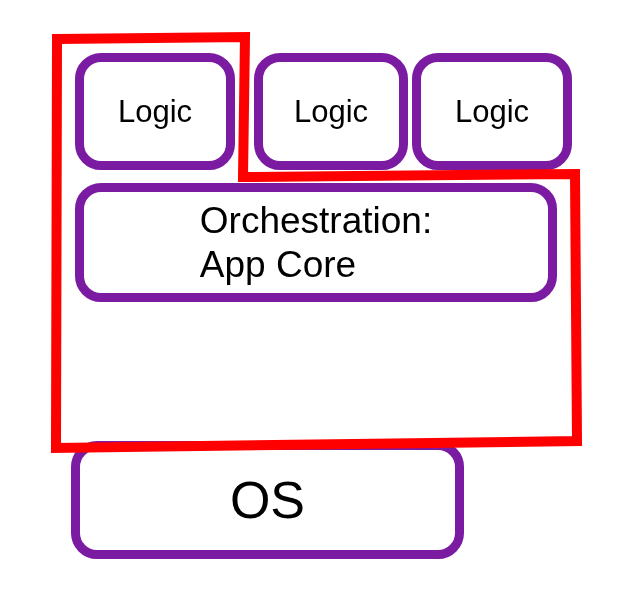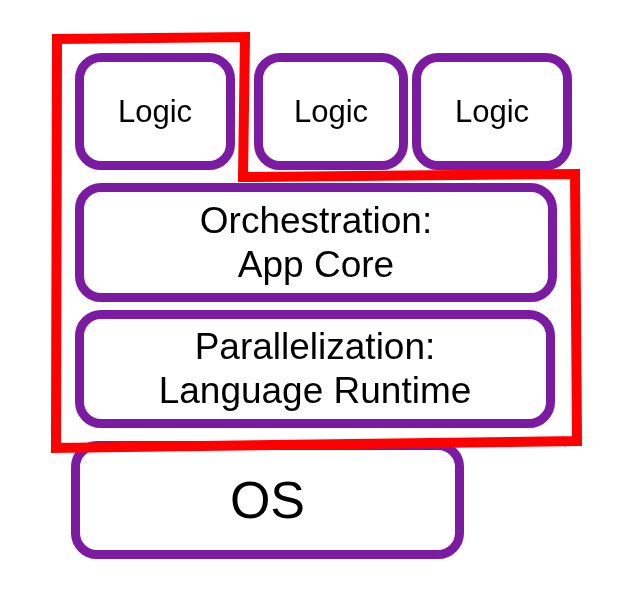--- a/index.html
+++ b/index.html
@@ -20,21 +20,20 @@
     box-sizing: border-box;
     border: 9px solid var(--purple, #7A1BA1);
     border-radius: 26px;
     background: #ffffff;
     display: flex;
     align-items: center;
     justify-content: center;
   }
   .box-label {
     white-space: pre-line;
-    text-align: center;
     color: var(--text, #000000);
   }
   .logic-label { font-size: 31px; line-height: 36px; }
   .mid-label   { font-size: 37px; line-height: 44px; }
   .os-label    { font-size: 52px; line-height: 56px; }
 
   #logic-1         { left: 75px;  top: 53px;  width: 160px; height: 117px; }
   #logic-2         { left: 254px; top: 53px;  width: 154px; height: 117px; }
   #logic-3         { left: 412px; top: 53px;  width: 160px; height: 117px; }
   #orchestration   { left: 75px;  top: 183px; width: 482px; height: 119px; }
@@ -71,24 +70,20 @@
 
   <div class="box" id="logic-3">
     <span class="box-label logic-label">Logic</span>
   </div>
 
   <div class="box" id="orchestration">
     <span class="box-label mid-label">Orchestration:
 App Core</span>
   </div>
 
-  <div class="box" id="parallelization">
-    <span class="box-label mid-label">Parallelization:
-Language Runtime</span>
-  </div>
 
   <div class="box" id="os">
     <span class="box-label os-label">OS</span>
   </div>
 
   <svg class="highlight" viewBox="0 0 618 602" aria-hidden="true">
     <path d="M 57 39 L 245 37 L 243 177 L 575 174 L 577 441 L 56 448 Z"></path>
   </svg>
 
 </div>

